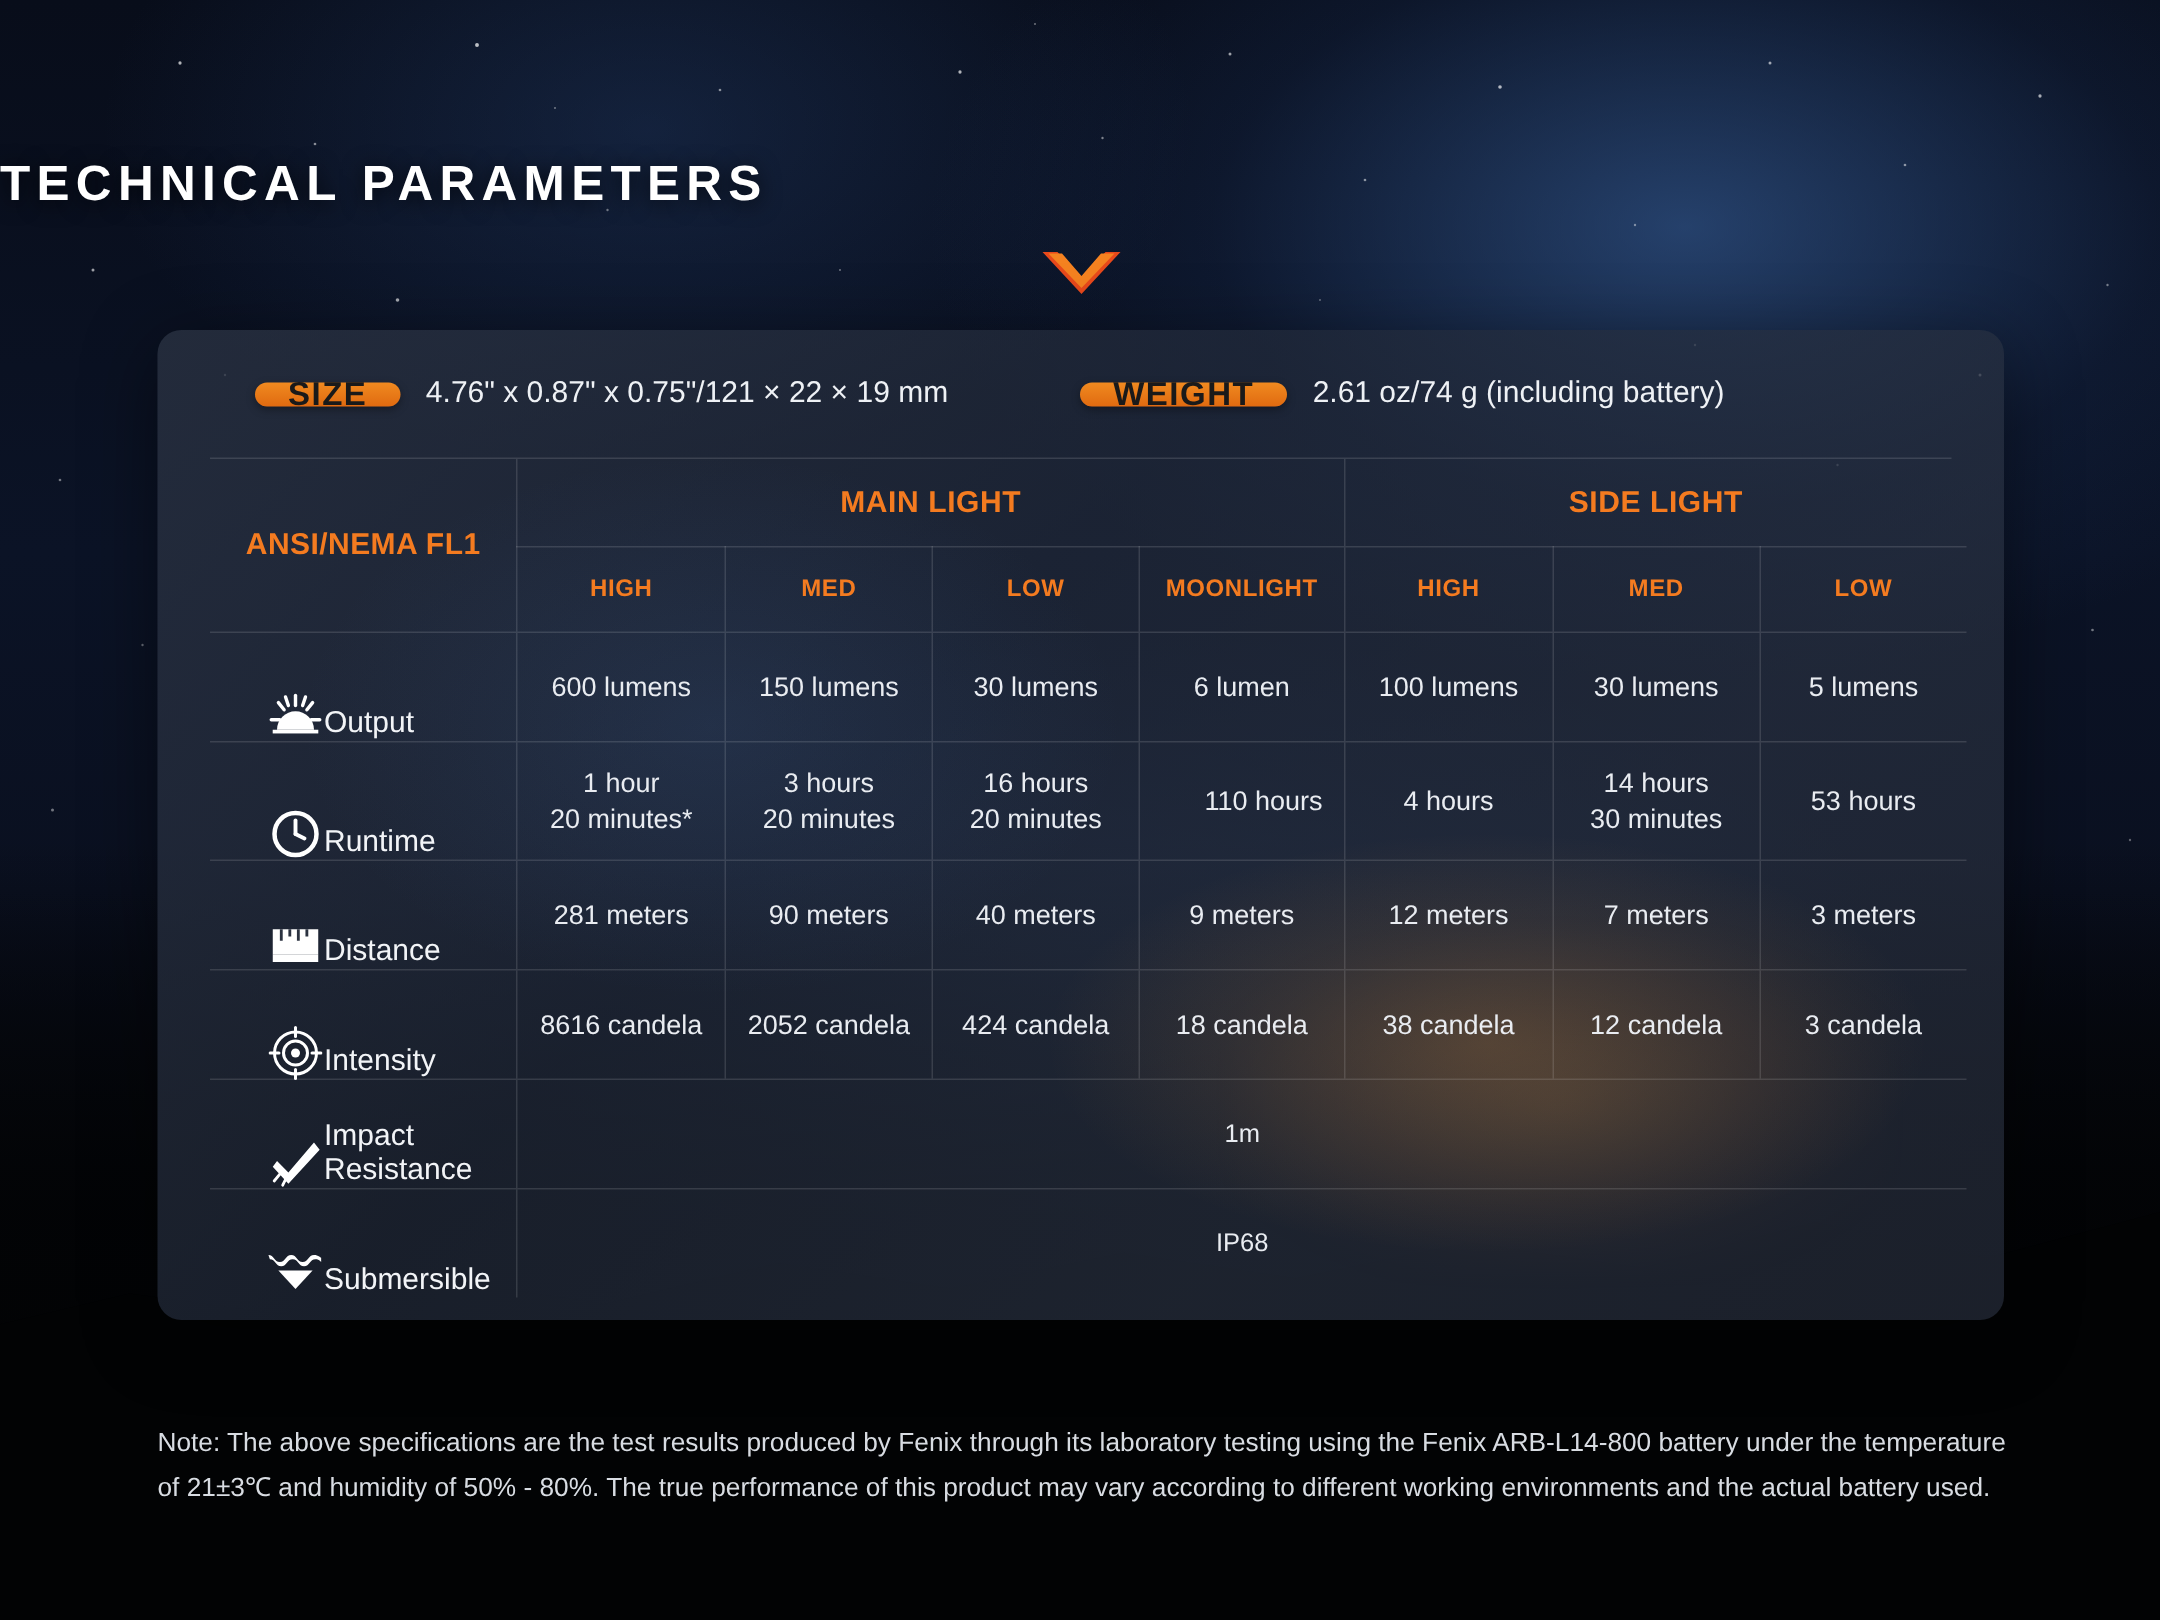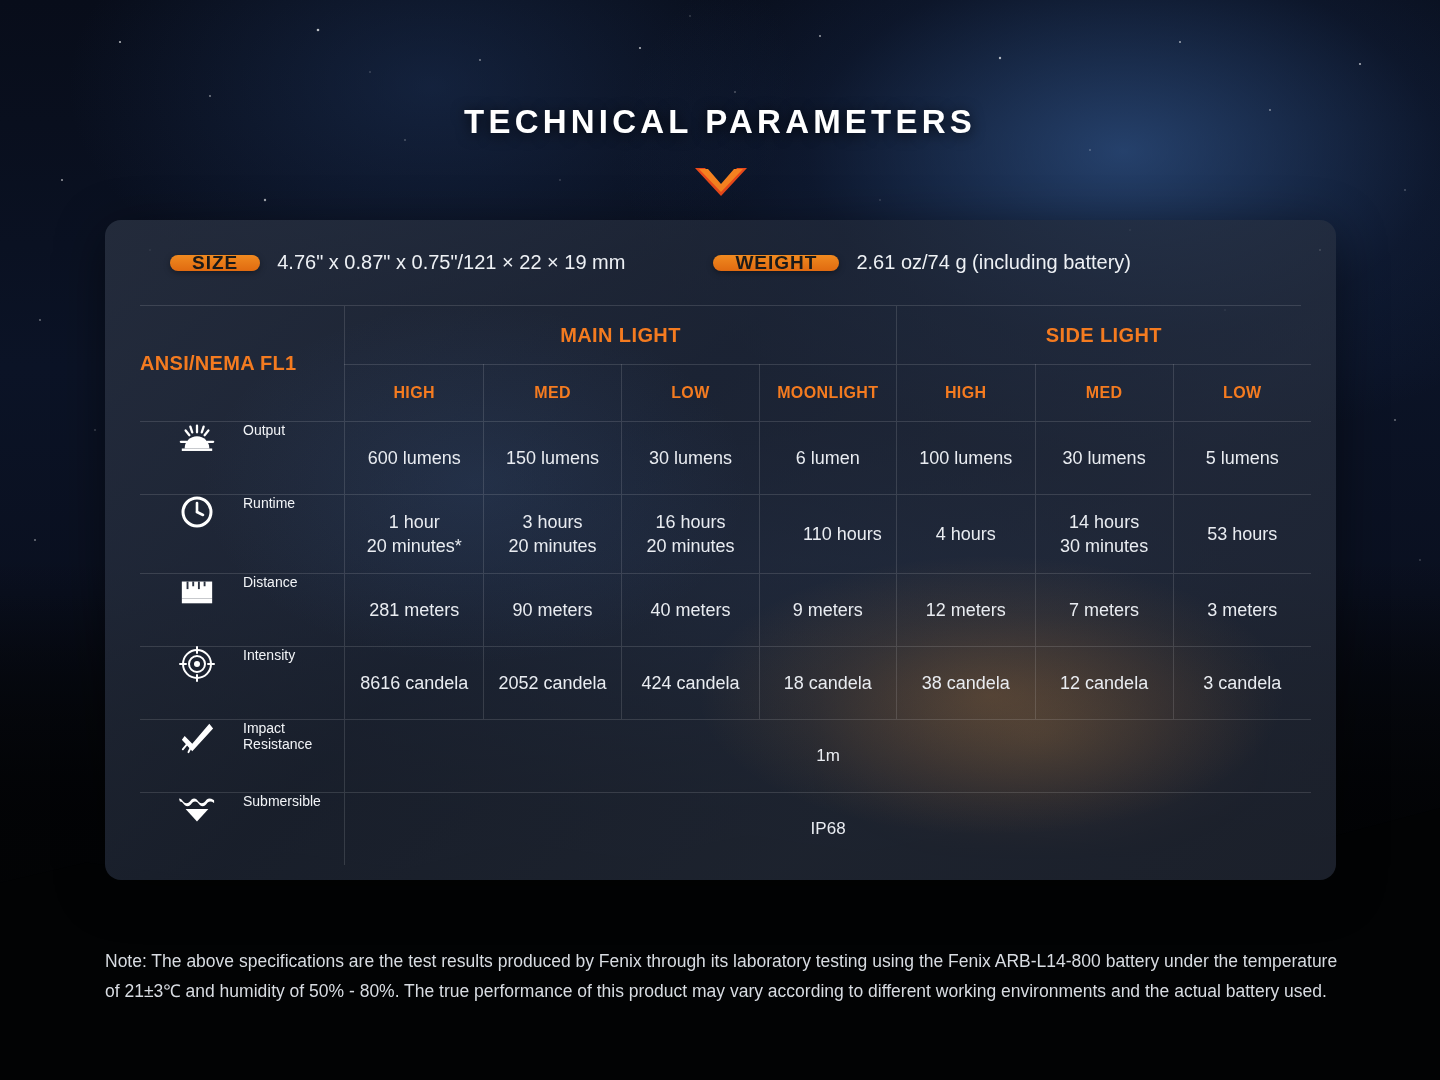--- a/index.html
+++ b/index.html
@@ -65,21 +65,20 @@
     pointer-events: none;
   }
 
   
   .heading {
     position: absolute;
     z-index: 6;
     top: 103px;
     left: 0;
     width: 1440px;
-    text-align: center;
     color: #ffffff;
     font-size: 33px;
     font-weight: bold;
     letter-spacing: 4.2px;
     text-shadow: 0 2px 14px rgba(0,0,0,0.8);
   }
   .chev {
     position: absolute;
     z-index: 6;
     top: 166px;
@@ -125,21 +124,21 @@
     border-bottom: 1px solid rgba(255,255,255,0.13);
     margin: 0 5px;
   }
   .pill {
     display: inline-flex;
     align-items: center;
     justify-content: center;
     background: linear-gradient(to bottom, #f08a20, #e06a10);
     color: #1a1a1a;
     font-weight: bold;
-    font-size: 19px;
+    font-size: 22px;
     letter-spacing: 1px;
     border-radius: 20px;
     height: 16px;
     padding: 0 22px;
     box-shadow: 0 2px 6px rgba(0,0,0,0.35);
   }
   .topval {
     color: #eef1f5;
     font-size: 20px;
     margin-left: 17px;
@@ -165,39 +164,40 @@
     font-size: 20px;
     font-weight: bold;
     text-align: center;
     height: 58px;
     letter-spacing: 0.4px;
   }
   .hdr-ansi {
     color: #f47b20;
     font-size: 20px;
     font-weight: bold;
+    text-align: center;
     letter-spacing: 0.3px;
   }
   .hdr-mode {
     color: #f47b20;
     font-size: 16px;
     font-weight: bold;
     text-align: center;
     height: 56px;
     letter-spacing: 0.4px;
   }
   .vline { border-left: 1px solid rgba(255,255,255,0.13); }
 
   .rowlabel {
     display: flex;
-    align-items: flex-start;
-    gap: 27px;
+    align-items: flex-end;
+    gap: 0;
     padding-left: 38px;
     color: #f2f4f7;
-    font-size: 14px;
+    font-size: 20px;
     height: 72px;
   }
   .icon {
     width: 38px;
     height: 34px;
     flex: 0 0 38px;
     display: flex;
     align-items: center;
     justify-content: center;
   }

